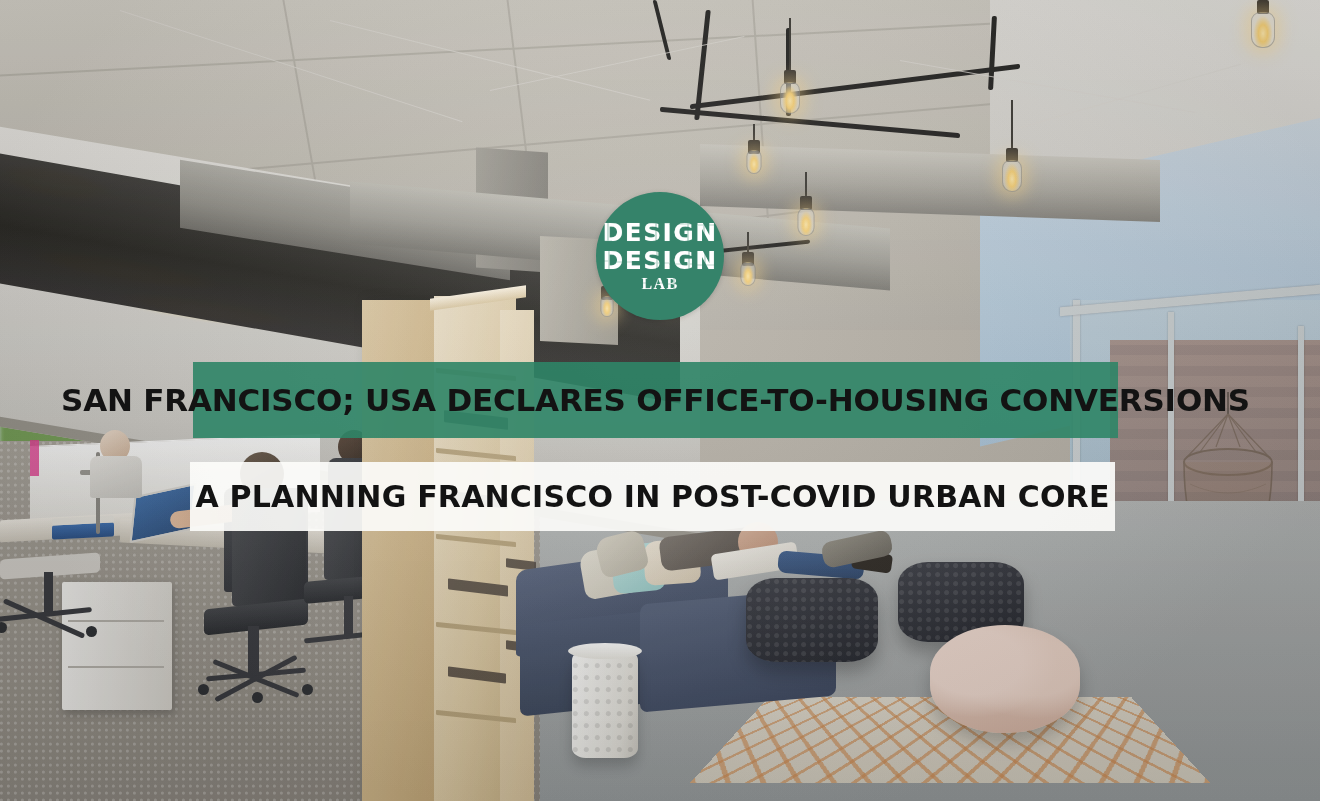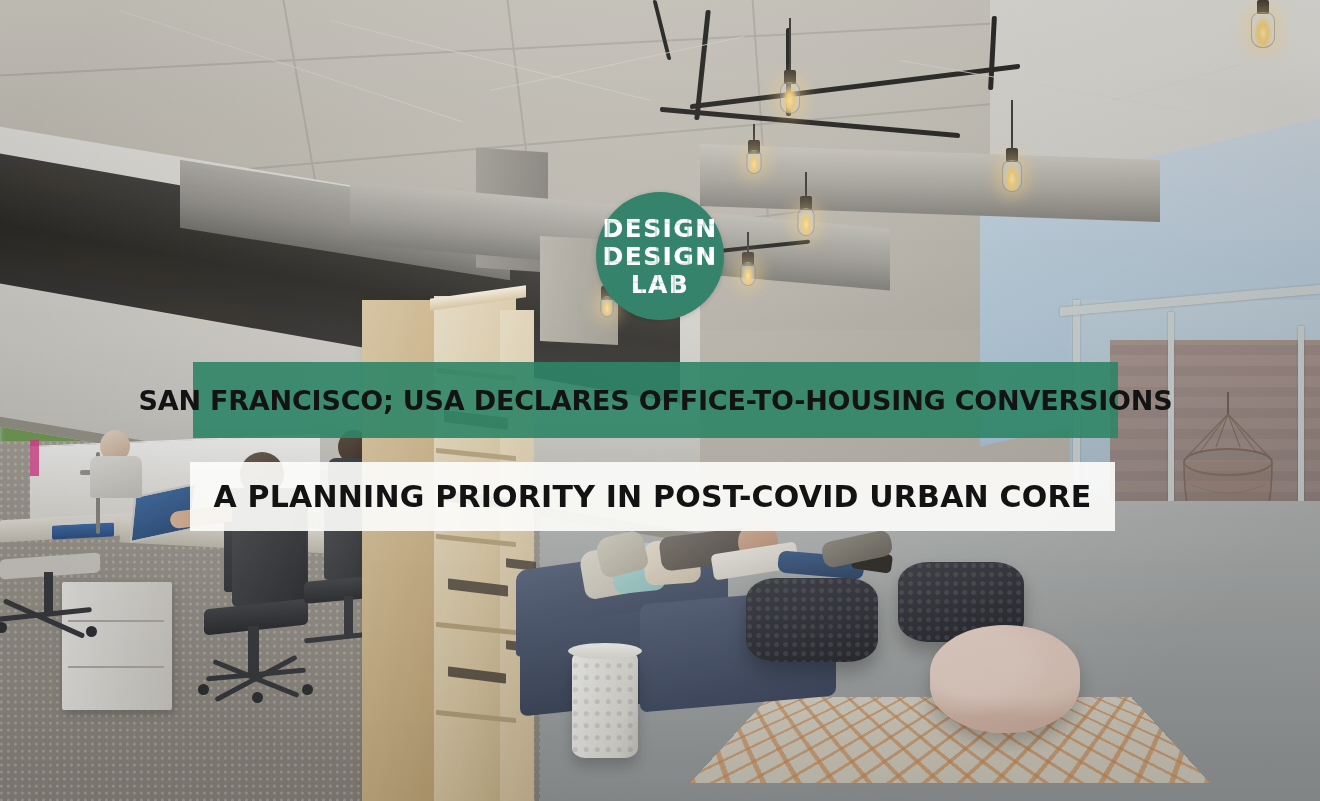--- a/index.html
+++ b/index.html
@@ -344,21 +344,21 @@
     font-family:"DejaVu Sans", sans-serif;
     font-weight:700;
     letter-spacing:1.4px;
     line-height:1;
     text-align:center;
     
     text-shadow:0 0 1px rgba(255,255,255,.35);
   }
   .logo-line.l1 { font-size:25px; }
   .logo-line.l2 { font-size:25px; }
-  .logo-line.l3 { font-size:25px; }
+  .logo-line.l3 { font-size:16px;font-family:Liberation Serif, serif; }
   .logo-stencil {
     position:absolute; inset:0; border-radius:50%;
     background:
       repeating-linear-gradient(88deg, rgba(53,131,106,0) 0 14px, rgba(53,131,106,.85) 14px 16px),
       repeating-linear-gradient(2deg, rgba(53,131,106,0) 0 18px, rgba(53,131,106,.55) 18px 20px);
     mix-blend-mode:normal;
     opacity:.30;
     pointer-events:none;
   }
 
@@ -378,21 +378,21 @@
     justify-content:center;
   }
   .headline {
     font-family:"DejaVu Sans", sans-serif;
     font-weight:700;
     color:#131313;
     letter-spacing:-0.2px;
     white-space:nowrap;
     line-height:1;
   }
-  .headline-1 { font-size:27px; }
+  .headline-1 { font-size:31px; }
   .headline-2 { font-size:30px; letter-spacing:0.2px; }
 </style>
 </head>
 <body>
 
 <div class="hero">
 
   <div class="photo">
 
     <div class="ceiling">
@@ -615,16 +615,16 @@
     <div class="logo-line l2">DESIGN</div>
     <div class="logo-line l3">LAB</div>
     <div class="logo-stencil"></div>
   </div>
 
   <div class="band band-green">
     <span class="headline headline-1">SAN FRANCISCO; USA DECLARES OFFICE-TO-HOUSING CONVERSIONS</span>
   </div>
 
   <div class="band band-white">
-    <span class="headline headline-2">A PLANNING PRIORITY IN POST-COVID URBAN CORE</span>
+    <span class="headline headline-2">A PLANNING FRANCISCO IN POST-COVID URBAN CORE</span>
   </div>
 
 </div>
 
 </body></html>

